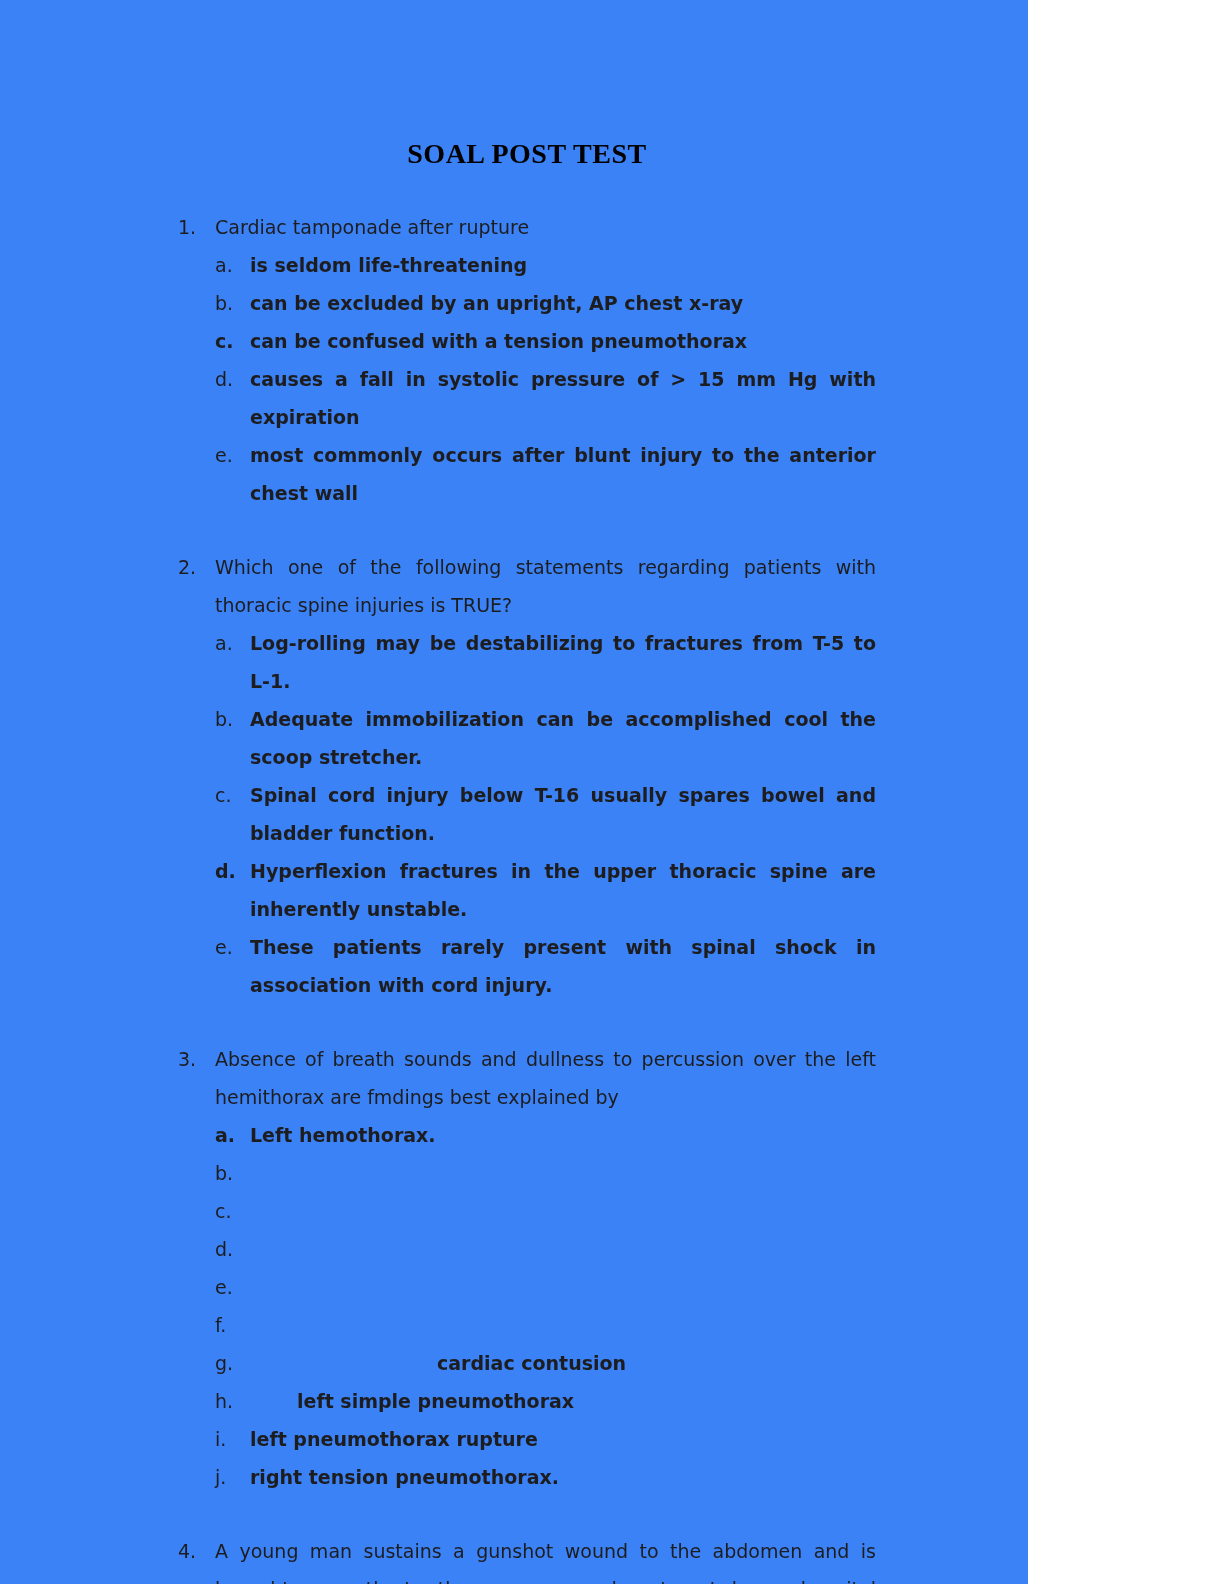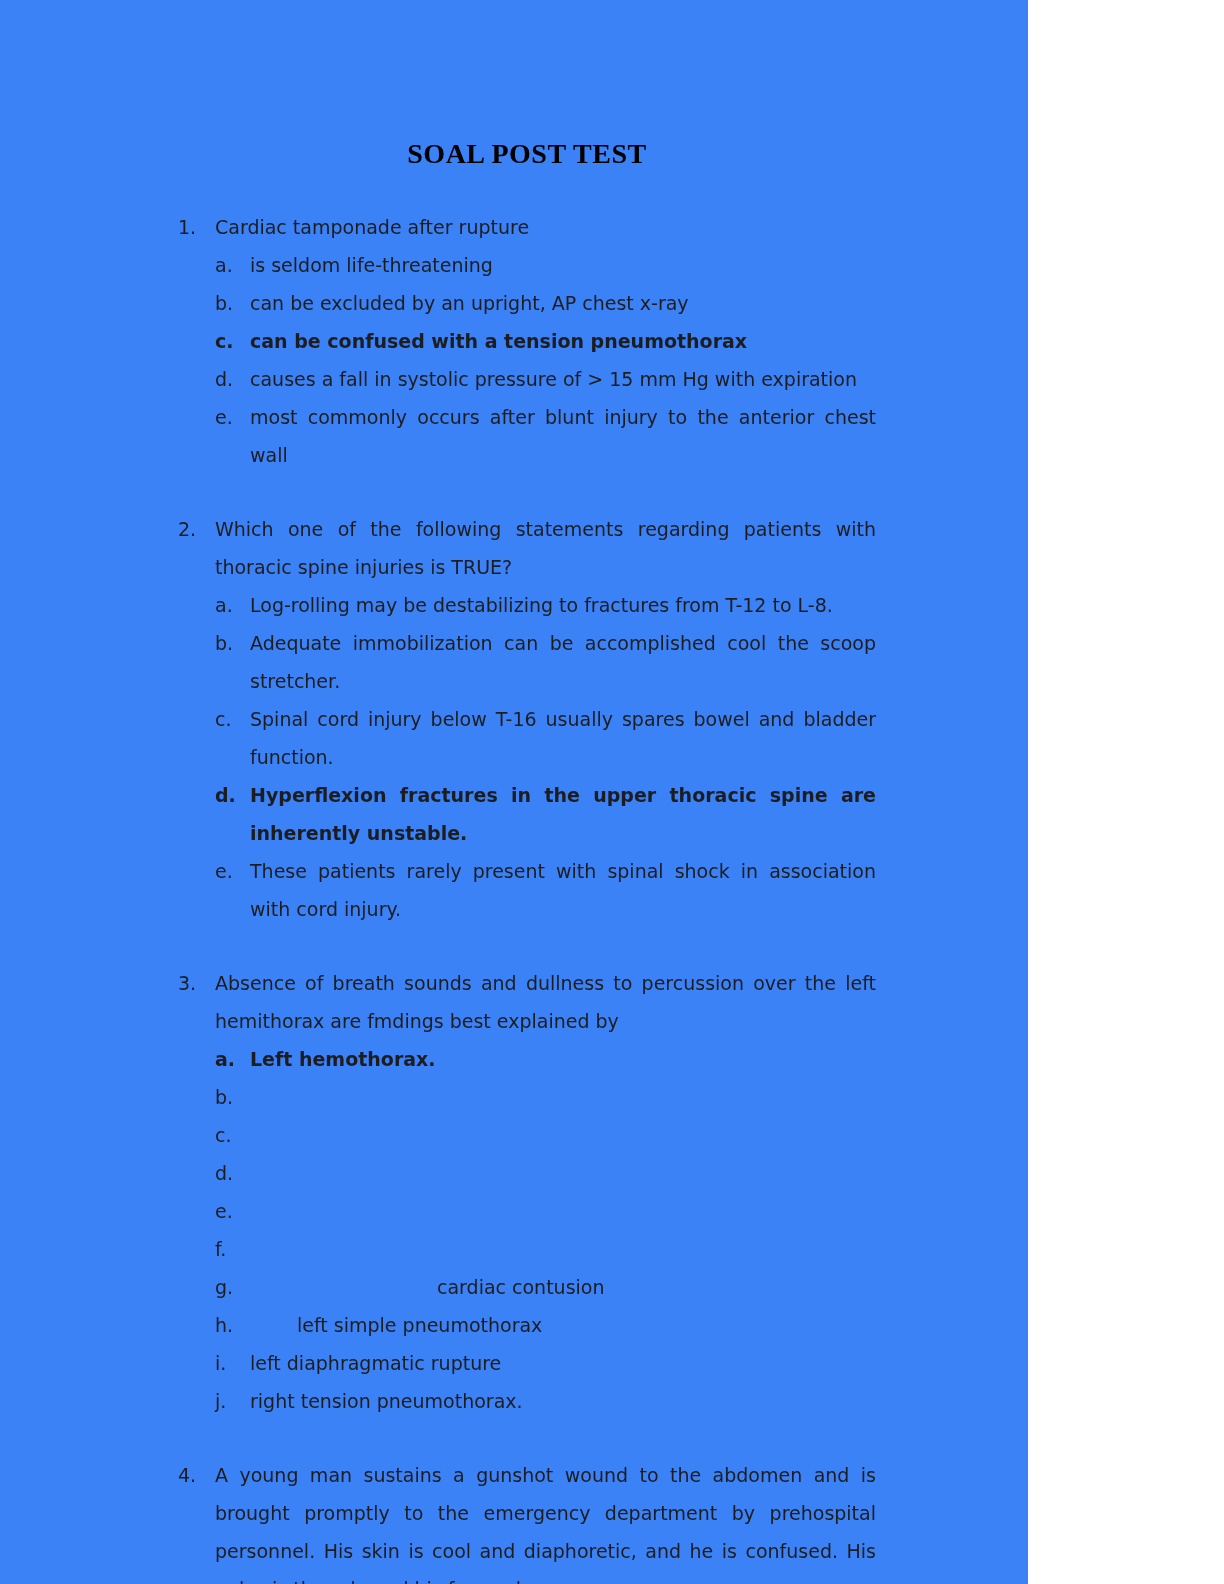--- a/index.html
+++ b/index.html
@@ -40,20 +40,21 @@
   }
   .options { margin-left: 37px; }
   .opt-row { display: flex; min-height: 38px; }
   .opt-letter {
     flex: 0 0 35px;
     width: 35px;
   }
   .opt-text {
     flex: 1;
     text-align: justify;
+    font-weight: bold;
   }
   .bold { font-weight: bold; }
 </style>
 </head>
 <body>
 
 <div class="page">
   <h1 class="doc-title">SOAL POST TEST</h1>
 
   <div id="questions-list">
@@ -86,21 +87,21 @@
         </div>
       </div>
       <div class="question">
         <div class="q-row">
           <span class="q-num">2.</span>
           <div class="q-text">Which one of the following statements regarding patients with thoracic spine injuries is TRUE?</div>
         </div>
         <div class="options">
           <div class="opt-row">
             <span class="opt-letter">a.</span>
-            <div class="opt-text">Log-rolling may be destabilizing to fractures from T-12 to L-8.</div>
+            <div class="opt-text">Log-rolling may be destabilizing to fractures from T-5 to L-1.</div>
           </div>
           <div class="opt-row">
             <span class="opt-letter">b.</span>
             <div class="opt-text">Adequate immobilization can be accomplished cool the scoop stretcher.</div>
           </div>
           <div class="opt-row">
             <span class="opt-letter">c.</span>
             <div class="opt-text">Spinal cord injury below T-16 usually spares bowel and bladder function.</div>
           </div>
           <div class="opt-row">
@@ -146,21 +147,21 @@
           <div class="opt-row">
             <span class="opt-letter">g.</span>
             <div class="opt-text" style="text-indent: 187px;">cardiac contusion</div>
           </div>
           <div class="opt-row">
             <span class="opt-letter">h.</span>
             <div class="opt-text" style="text-indent: 47px;">left simple pneumothorax</div>
           </div>
           <div class="opt-row">
             <span class="opt-letter">i.</span>
-            <div class="opt-text">left diaphragmatic rupture</div>
+            <div class="opt-text">left pneumothorax rupture</div>
           </div>
           <div class="opt-row">
             <span class="opt-letter">j.</span>
             <div class="opt-text">right tension pneumothorax.</div>
           </div>
         </div>
       </div>
       <div class="question">
         <div class="q-row">
           <span class="q-num">4.</span>

